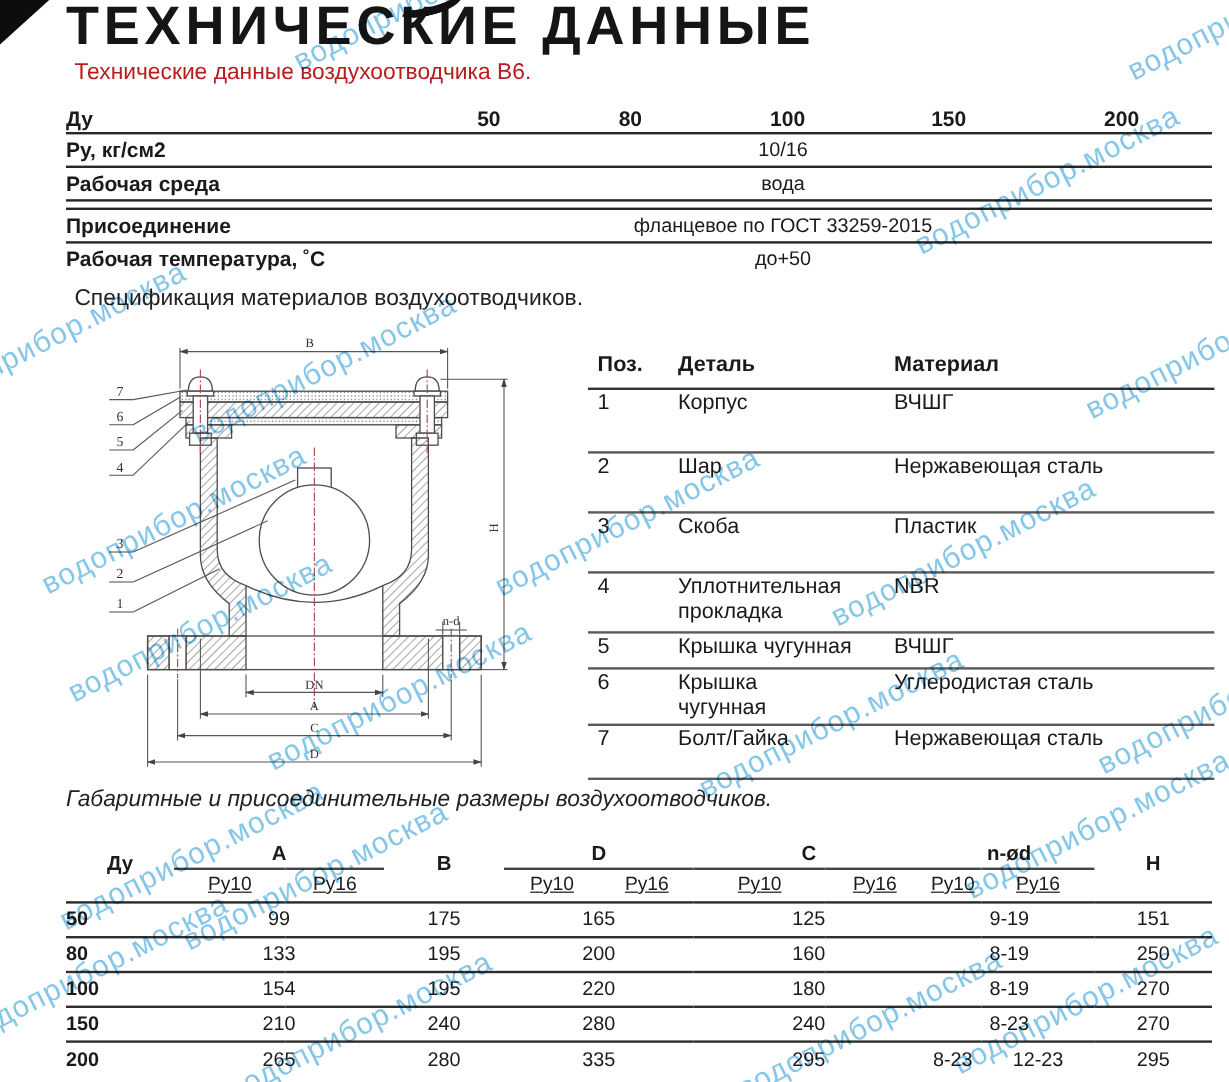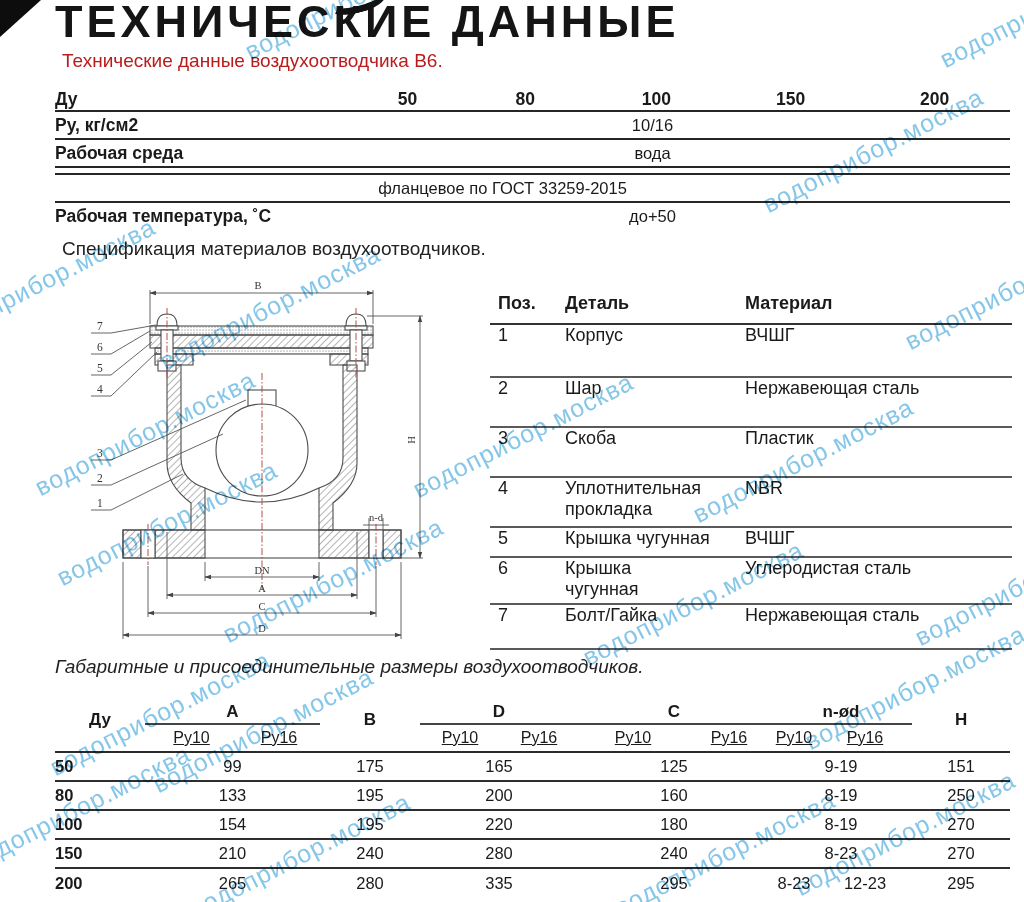--- a/index.html
+++ b/index.html
@@ -117,20 +117,21 @@
     <div class="trow">
       <div class="rlabel">Ру, кг/см2</div>
       <div class="rvalue">10/16</div>
     </div>
     <div class="trow">
       <div class="rlabel">Рабочая среда</div>
       <div class="rvalue">вода</div>
     </div>
     <div class="hspacer"></div>
     <div class="trow">
+      <div class="rlabel">Присоединение</div>
       <div class="rvalue">фланцевое по ГОСТ 33259-2015</div>
     </div>
     <div class="trow last">
       <div class="rlabel">Рабочая температура, ˚С</div>
       <div class="rvalue">до+50</div>
     </div>
   </div>
 
   <div class="mat-caption">Спецификация материалов воздухоотводчиков.</div>
 

